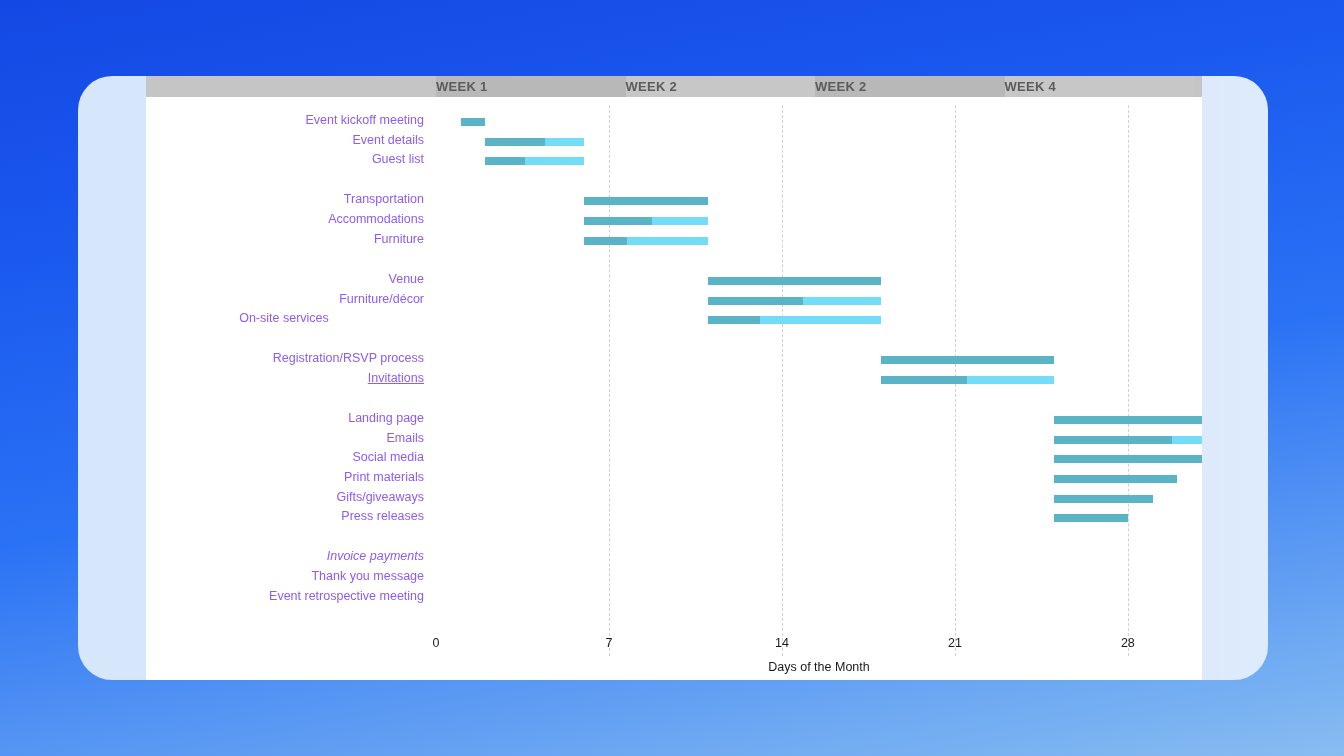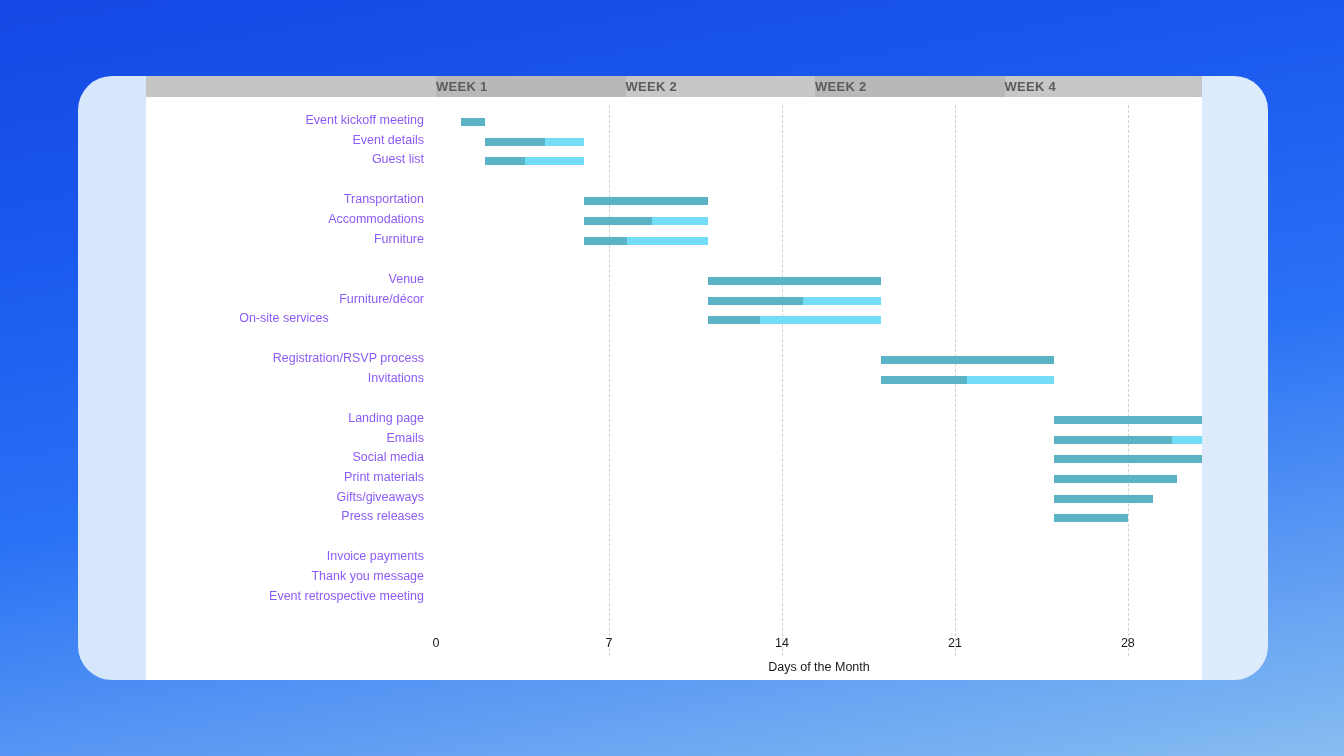--- a/index.html
+++ b/index.html
@@ -157,28 +157,28 @@
           <div class="label" style="top: 16px;">Event kickoff meeting</div>
           <div class="label" style="top: 35.7px;">Event details</div>
           <div class="label" style="top: 55.4px;">Guest list</div>
           <div class="label" style="top: 95.4px;">Transportation</div>
           <div class="label" style="top: 115.1px;">Accommodations</div>
           <div class="label" style="top: 134.8px;">Furniture</div>
           <div class="label" style="top: 174.8px;">Venue</div>
           <div class="label" style="top: 194.5px;">Furniture/décor</div>
           <div class="label" style="top: 214.2px; text-align: center;">On-site services</div>
           <div class="label" style="top: 254.2px;">Registration/RSVP process</div>
-          <div class="label" style="top: 273.9px;">Invitations</div>
+          <div class="label" style="top: 273.9px; text-decoration: underline;">Invitations</div>
           <div class="label" style="top: 313.9px;">Landing page</div>
           <div class="label" style="top: 333.6px;">Emails</div>
           <div class="label" style="top: 353.3px;">Social media</div>
           <div class="label" style="top: 373px;">Print materials</div>
           <div class="label" style="top: 392.7px;">Gifts/giveaways</div>
           <div class="label" style="top: 412.4px;">Press releases</div>
-          <div class="label" style="top: 452.4px;">Invoice payments</div>
+          <div class="label" style="top: 452.4px; font-style: italic;">Invoice payments</div>
           <div class="label" style="top: 472.1px;">Thank you message</div>
           <div class="label" style="top: 491.8px;">Event retrospective meeting</div>
         </div>
 
       <div class="plot" id="plot">
 
       <div class="gridline" style="left: 172.968px;"></div>
           <div class="gridline" style="left: 345.935px;"></div>
           <div class="gridline" style="left: 518.903px;"></div>
           <div class="gridline" style="left: 691.871px;"></div>

